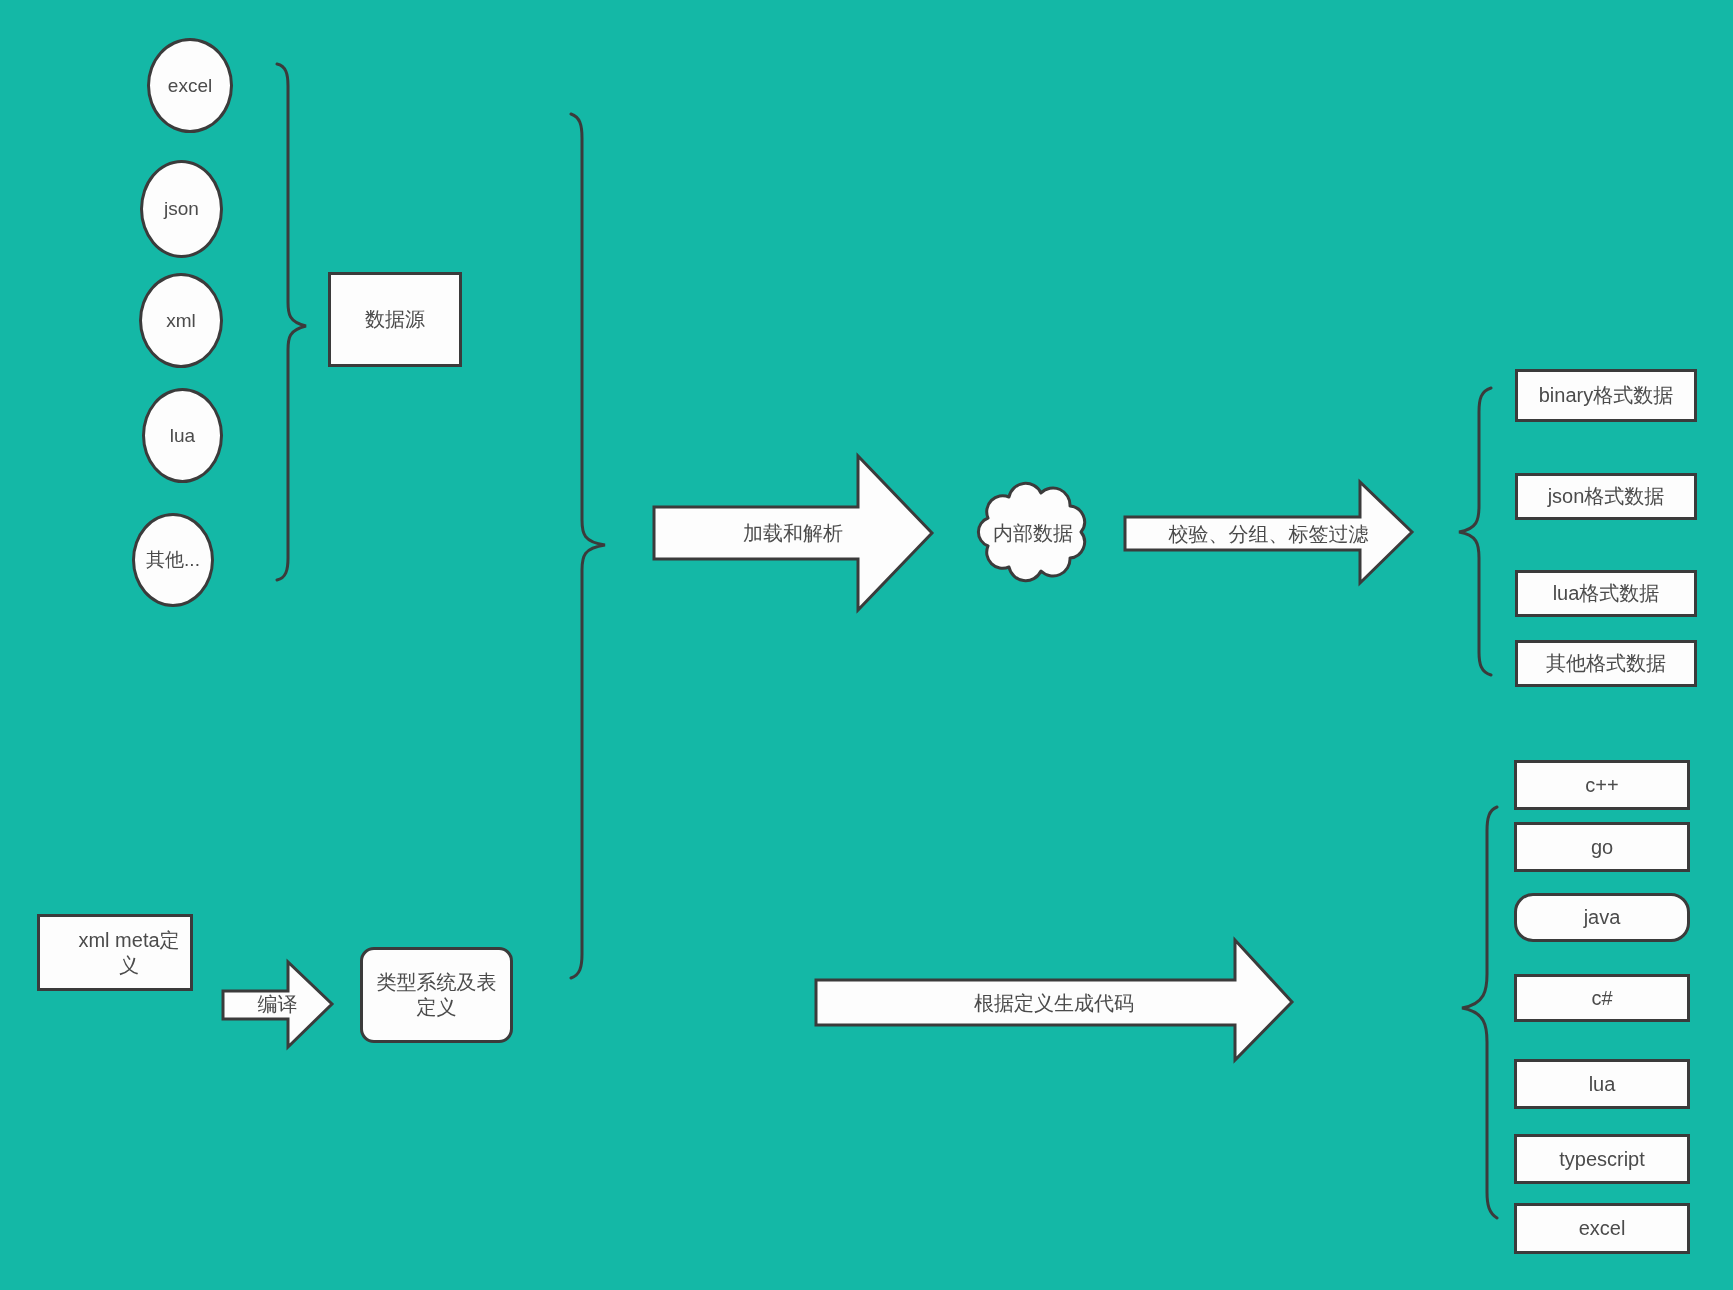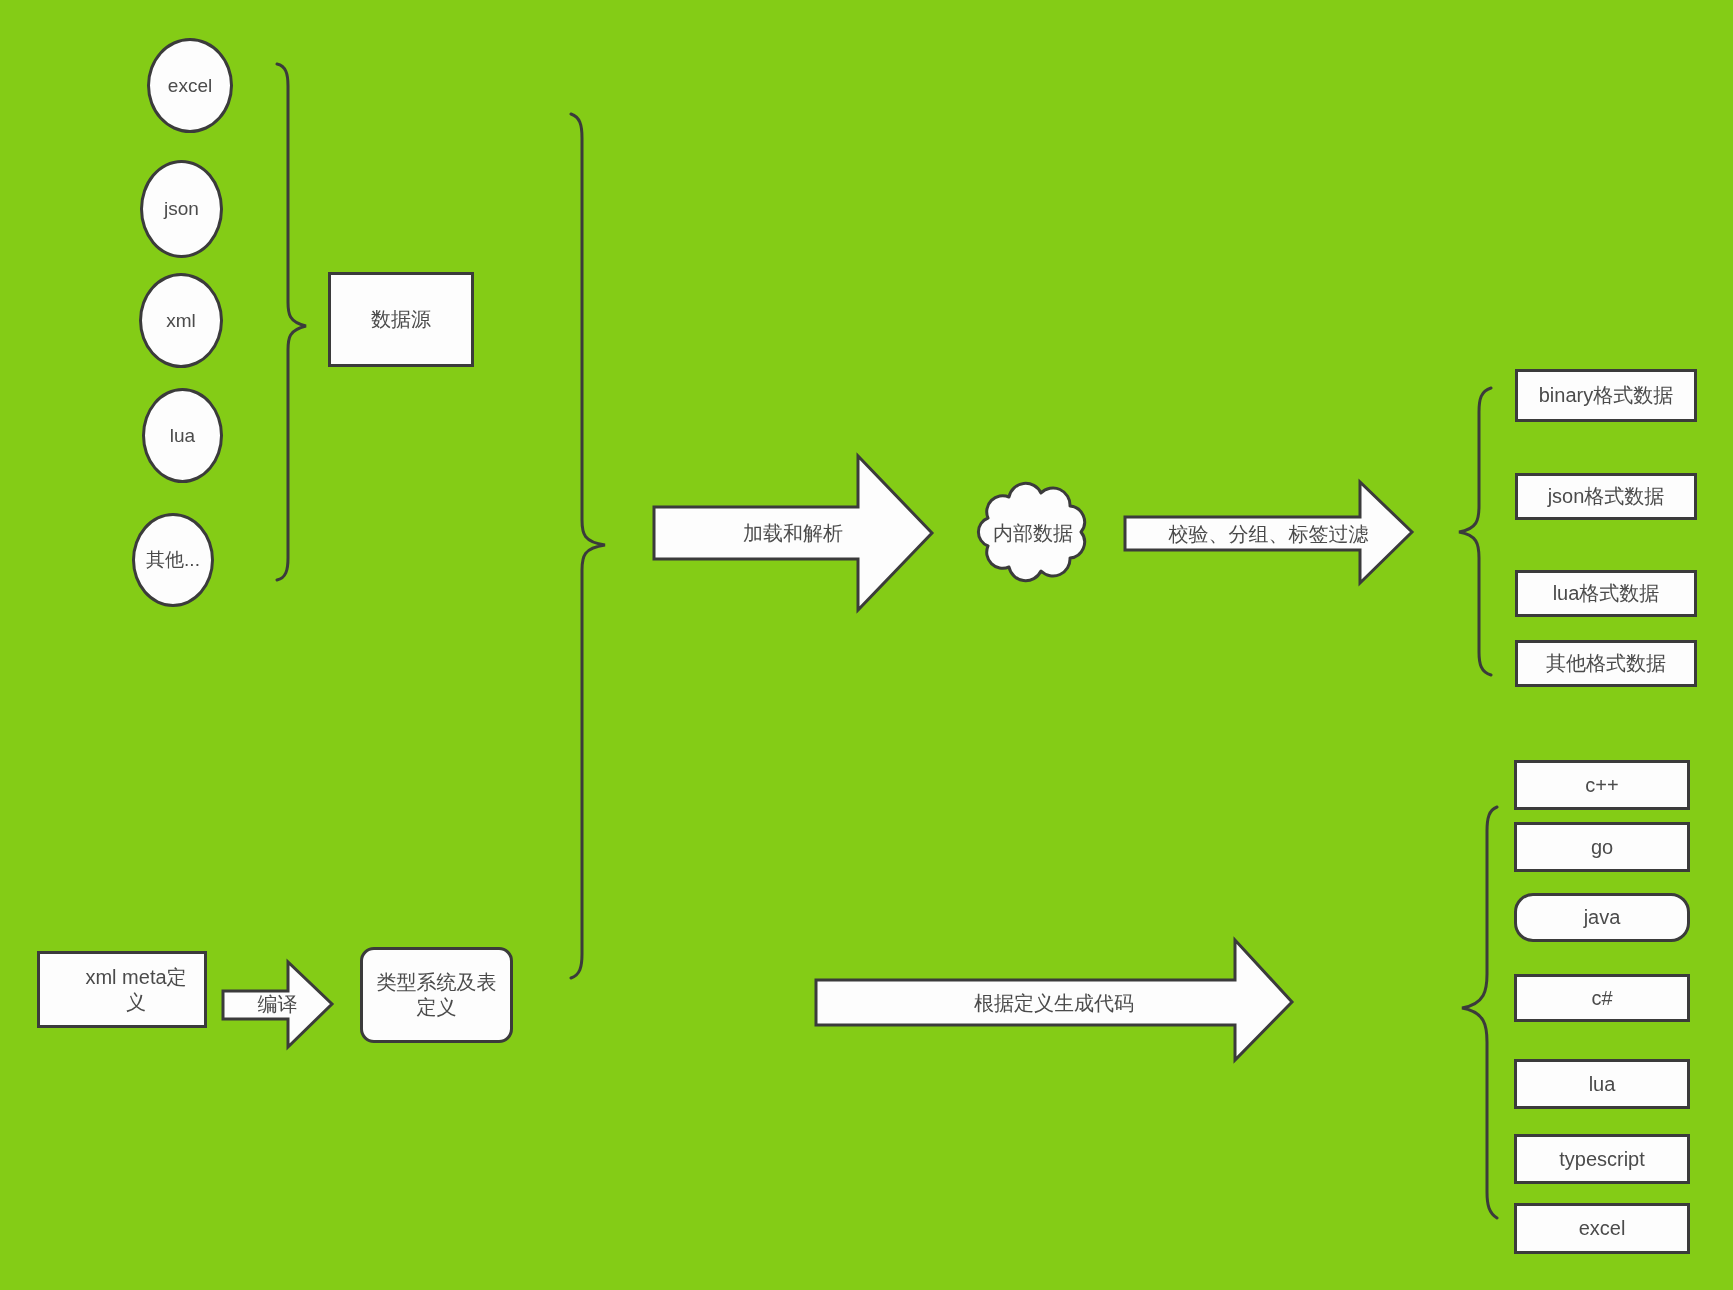--- a/index.html
+++ b/index.html
@@ -1,17 +1,17 @@
 <!DOCTYPE html>
 <html><head>
 <meta charset="utf-8">
 <style>
   html,body{margin:0;padding:0;background:#f7f7f7;}
   .canvas{
-    position:relative;width:1733px;height:1290px;background:#84cc16;
+    position:relative;width:1733px;height:1290px;background:#14b8a6;
     font-family:"Liberation Sans","DejaVu Sans",sans-serif;color:#4b4b4b;
     overflow:hidden;
   }
   svg.layer{position:absolute;left:0;top:0;}
   .node{
     position:absolute;box-sizing:border-box;background:#fdfdfd;
     border:3px solid #3b3b3b;display:flex;align-items:center;justify-content:center;
     text-align:center;font-size:20px;line-height:1.25;
   }
   .ellipse{border-radius:50%;font-size:19px;}
@@ -57,42 +57,42 @@
   <div class="node ellipse" style="left:139px;top:273px;width:84px;height:95px;">
     <span>xml</span>
   </div>
   <div class="node ellipse" style="left:142px;top:388px;width:81px;height:95px;">
     <span>lua</span>
   </div>
   <div class="node ellipse" style="left:132px;top:513px;width:82px;height:94px;">
     <span>其他...</span>
   </div>
 
-  <div class="node" style="left:328px;top:272px;width:146px;height:95px;">
+  <div class="node" style="left:328px;top:272px;width:134px;height:95px;">
     <span>数据源</span>
   </div>
 
   <div class="lbl" style="left:654px;top:517px;width:278px;height:32px;">加载和解析</div>
   <div class="lbl" style="left:978px;top:517px;width:110px;height:32px;">内部数据</div>
   <div class="lbl" style="left:1125px;top:517px;width:287px;height:33px;">校验、分组、标签过滤</div>
 
   <div class="node" style="left:1515px;top:369px;width:182px;height:53px;">
     <span>binary格式数据</span>
   </div>
   <div class="node" style="left:1515px;top:473px;width:182px;height:47px;">
     <span>json格式数据</span>
   </div>
   <div class="node" style="left:1515px;top:570px;width:182px;height:47px;">
     <span>lua格式数据</span>
   </div>
   <div class="node" style="left:1515px;top:640px;width:182px;height:47px;">
     <span>其他格式数据</span>
   </div>
 
-  <div class="node" style="left:37px;top:951px;width:170px;height:77px;padding-left:28px;">
+  <div class="node" style="left:37px;top:914px;width:156px;height:77px;padding-left:28px;">
     <span class="wrap">xml meta定义</span>
   </div>
   <div class="lbl" style="left:223px;top:988px;width:109px;height:32px;">编译</div>
   <div class="node rounded" style="left:360px;top:947px;width:153px;height:96px;">
     <span class="wrap">类型系统及表定义</span>
   </div>
   <div class="lbl" style="left:816px;top:980px;width:476px;height:45px;">根据定义生成代码</div>
 
   <div class="node" style="left:1514px;top:760px;width:176px;height:50px;">
     <span>c++</span>

